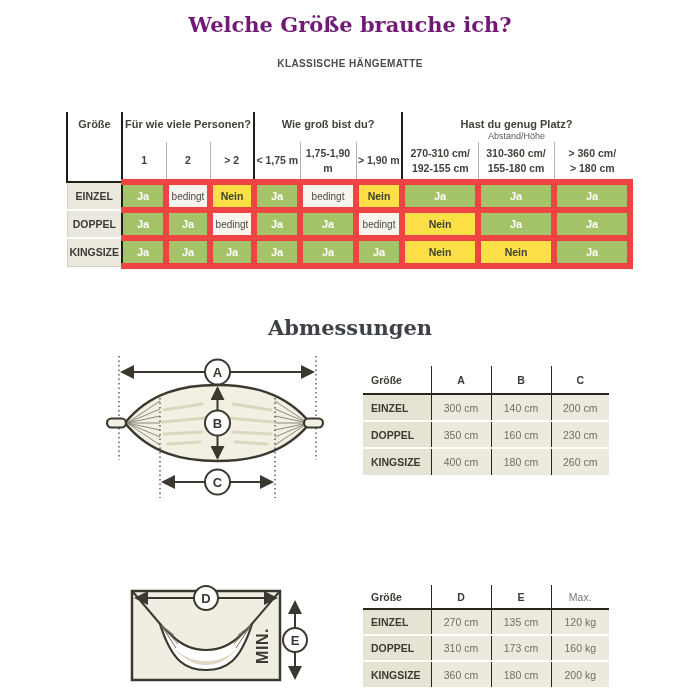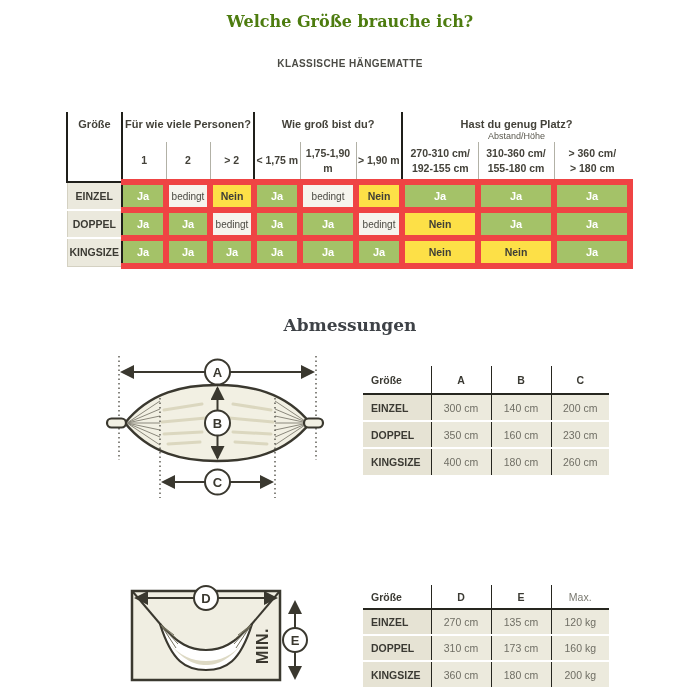--- a/index.html
+++ b/index.html
@@ -3,29 +3,29 @@
 <meta charset="utf-8">
 <style>
   * { margin:0; padding:0; box-sizing:border-box; }
   html,body { background:#fff; }
   .page {
     position:relative; width:700px; height:700px; background:#ffffff;
     font-family:"Liberation Sans", sans-serif; color:#3c3b35; overflow:hidden;
   }
   .page-title {
     position:absolute; top:12px; left:0; width:700px; text-align:center;
-    font-family:"DejaVu Serif", serif; font-weight:bold; font-size:16px; color:#4d7c0f;
+    font-family:"DejaVu Serif", serif; font-weight:bold; font-size:21px; color:#701a75;
   }
   .page-subtitle {
     position:absolute; top:58px; left:0; width:700px; text-align:center;
     font-size:10px; font-weight:bold; letter-spacing:.4px; color:#4b4b45;
   }
   .section-heading {
     position:absolute; left:0; width:700px; text-align:center;
-    font-family:"DejaVu Serif", serif; font-weight:bold; font-size:17px; color:#3e4247;
+    font-family:"DejaVu Serif", serif; font-weight:bold; font-size:21px; color:#3e4247;
   }
   .heading-abmessungen { top:315px; }
   .heading-mindestabstand { top:545px; }
 
   
   table.matrix {
     position:absolute; left:66px; top:112px; width:563px;
     border-collapse:collapse; table-layout:fixed; font-size:11px;
   }
   table.matrix th, table.matrix td { text-align:center; vertical-align:middle; }

